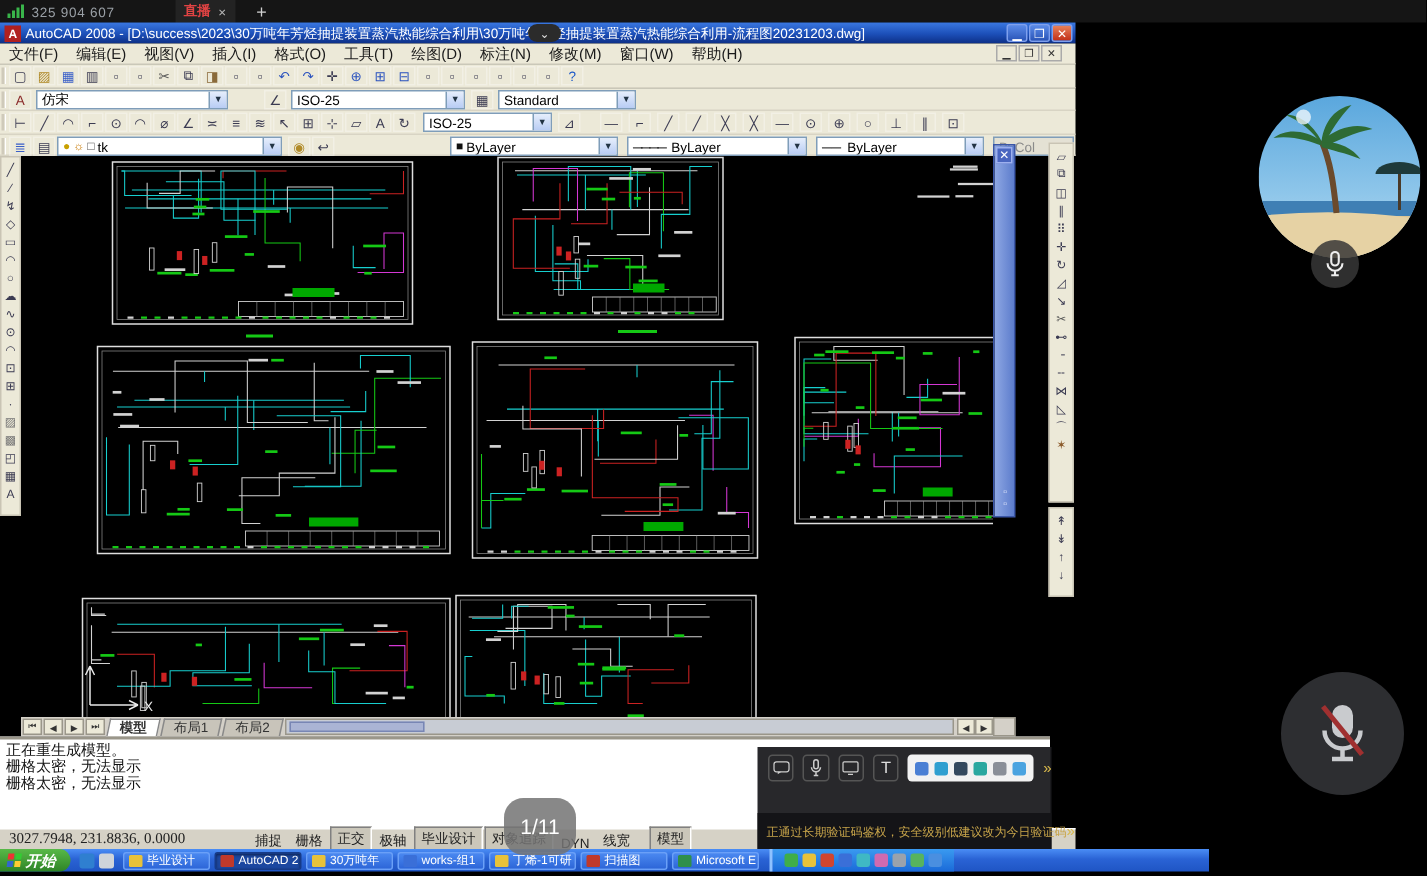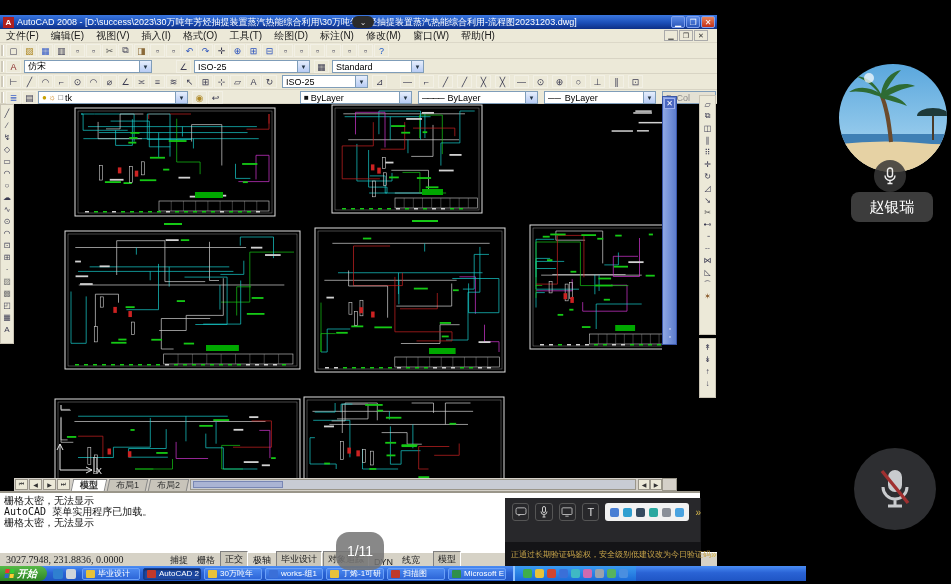--- a/index.html
+++ b/index.html
@@ -113,20 +113,34 @@
   .namebadge{position:absolute;left:851px;top:192px;width:82px;height:30px;border-radius:8px;background:#3c3c3c;
     color:#fff;font-size:15px;display:flex;align-items:center;justify-content:center;z-index:40}
   .micmute{position:absolute;left:854px;top:448px;width:82px;height:82px;border-radius:50%;background:#2d2e31;
     display:flex;align-items:center;justify-content:center;z-index:40;cursor:pointer}
 </style>
 </head>
 <body>
 
 <div class="stage">
 
+  <div class="topbar">
+    <span class="sig">
+        <i style="height:3px"></i>
+        <i style="height:5px"></i>
+        <i style="height:7px"></i>
+        <i style="height:9px"></i>
+      </span>
+    <span class="topid">325 904 607</span>
+    <span class="toptab">
+      <span class="badge">直播</span>
+      <span class="x">×</span>
+    </span>
+    <span class="plus">+</span>
+  </div>
 
   <div class="titlebar">
     <span class="acadico">A</span>
     <span>AutoCAD 2008 - [D:\success\2023\30万吨年芳烃抽提装置蒸汽热能综合利用\30万吨年芳烃抽提装置蒸汽热能综合利用-流程图20231203.dwg]</span>
     <span class="wbtns">
       <span class="wbtn">▁</span>
       <span class="wbtn">❐</span>
       <span class="wbtn close">✕</span>
     </span>
   </div>
@@ -849,22 +863,22 @@
         <span>布局2</span>
       </span>
     <span class="hscroll">
         <span class="hthumb"></span>
       </span>
     <span class="harrow">◀</span>
     <span class="harrow">▶</span>
   </div>
 
   <div class="cmd">
+    <div>正在重生成模型。</div>
     <div>栅格太密，无法显示</div>
-    <div>AutoCAD 菜单实用程序已加载。</div>
     <div>栅格太密，无法显示</div>
   </div>
 
   <div class="statusbar">
     <span class="coords">3027.7948, 231.8836, 0.0000</span>
     <span id="toggles" style="display:flex;align-items:flex-end">
         <span class="stgl">捕捉</span>
         <span class="stgl">栅格</span>
         <span class="stgl pressed">正交</span>
         <span class="stgl">极轴</span>
@@ -999,23 +1013,20 @@
       </g>
       <circle cx="30" cy="14" r="5" fill="#eef6fb" opacity=".8"></circle>
     </svg>
   </div>
   <div class="micsmall">
     <svg width="12" height="18" viewBox="0 0 12 18">
         <rect x="3.5" y="1" width="5" height="9" rx="2.5" fill="none" stroke="#eee" stroke-width="1.4"></rect>
         <path d="M1 8.5a5 5 0 0 0 10 0M6 13.5v3M3.5 16.5h5" stroke="#eee" stroke-width="1.4" fill="none"></path>
       </svg>
   </div>
-  <div class="namebadge">
-      <span>赵银瑞</span>
-    </div>
 
   <div class="micmute">
     <svg width="34" height="44" viewBox="0 0 34 44">
       <rect x="10" y="3" width="14" height="22" rx="7" fill="#c9cbce"></rect>
       <path d="M5 20a12 12 0 0 0 24 0M17 32v7M10 39h14" stroke="#c9cbce" stroke-width="3" fill="none"></path>
       <line x1="4" y1="4" x2="30" y2="36" stroke="#a03030" stroke-width="3.4"></line>
     </svg>
   </div>
 
 </div>

